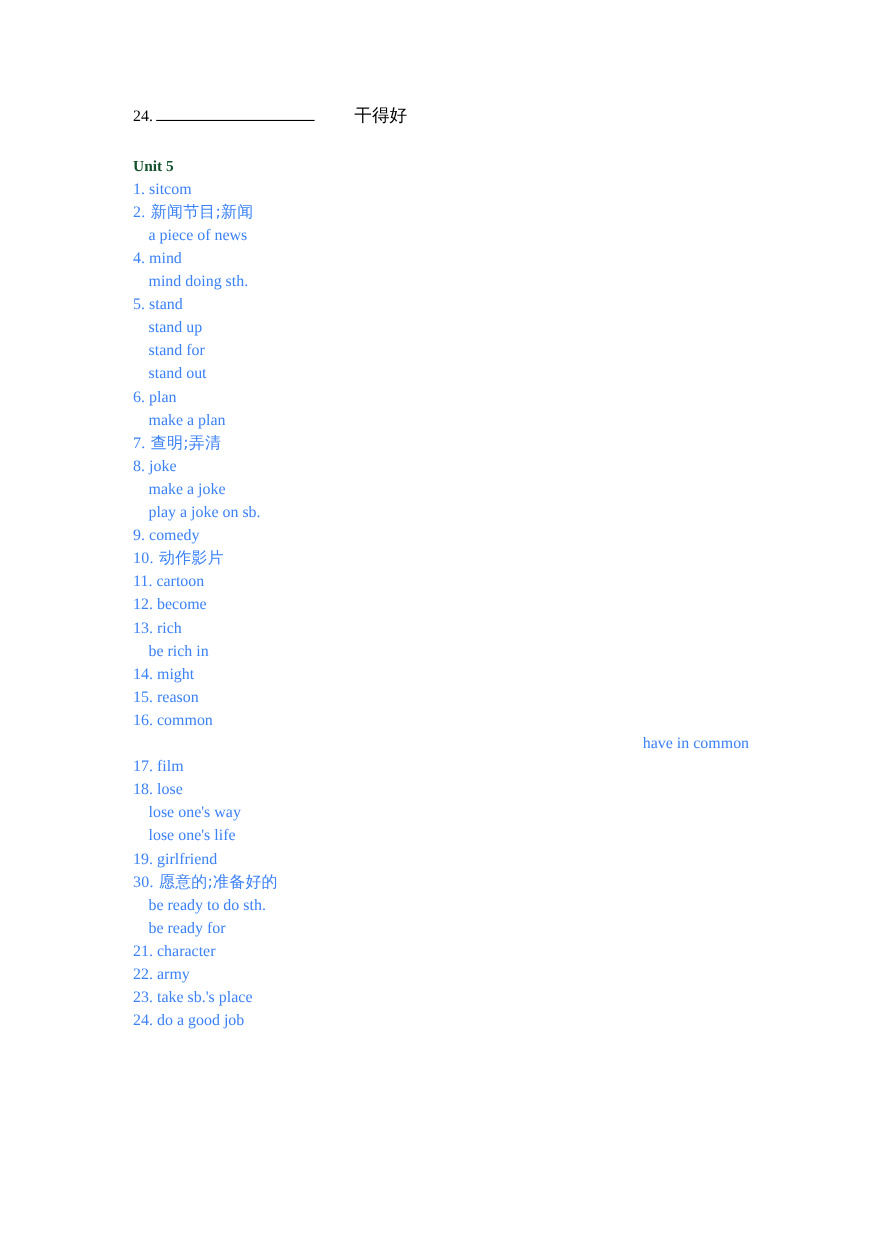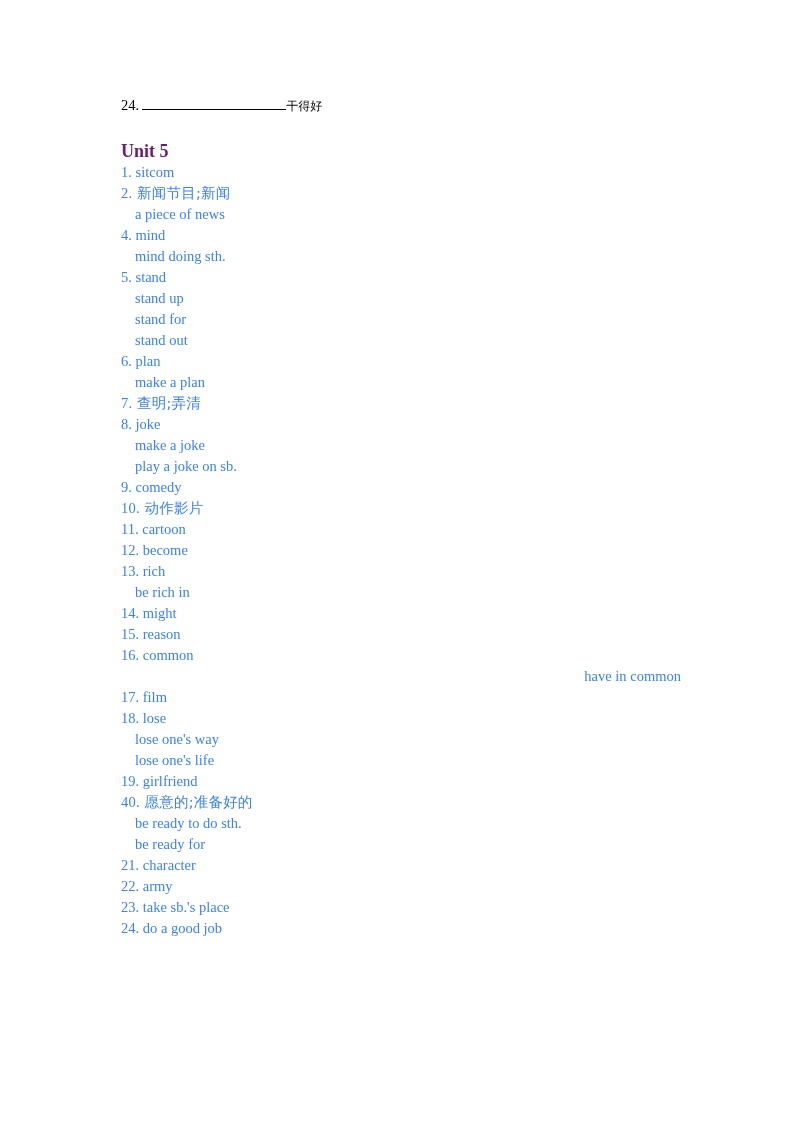--- a/index.html
+++ b/index.html
@@ -41,31 +41,32 @@
   .blank-line .rule {
     display: inline-block;
     width: 144px;
     border-bottom: 1.6px solid #000000;
     height: 0.85em;
     vertical-align: baseline;
     margin: 0 0px 0 3px;
   }
   .blank-line .cn {
     font-family: Liberation Serif, serif;
-    font-size: 12px;
+    font-size: 16px;
+    margin-left: 36px;
   }
 
   
   .gap { height: 22px; }
 
   
   .unit-heading {
-    color: #701a75;
+    color: #14532d;
     font-weight: bold;
-    font-size: 18px;
+    font-size: 14px;
     line-height: 21px;
     margin: 0;
     white-space: pre;
   }
   .vlist {
     list-style: none;
     margin: 0;
     padding: 0;
   }
   .vitem {
@@ -131,21 +132,21 @@
         <div class="vitem sub"><span>be rich in</span></div>
         <div class="vitem"><span class="idx">14.</span> <span>might</span></div>
         <div class="vitem"><span class="idx">15.</span> <span>reason</span></div>
         <div class="vitem"><span class="idx">16.</span> <span>common</span></div>
         <div class="vitem sub2"><span>have in common</span></div>
         <div class="vitem"><span class="idx">17.</span> <span>film</span></div>
         <div class="vitem"><span class="idx">18.</span> <span>lose</span></div>
         <div class="vitem sub"><span>lose one's way</span></div>
         <div class="vitem sub"><span>lose one's life</span></div>
         <div class="vitem"><span class="idx">19.</span> <span>girlfriend</span></div>
-        <div class="vitem cn"><span class="idx">40.</span> <span>愿意的;准备好的</span></div>
+        <div class="vitem cn"><span class="idx">30.</span> <span>愿意的;准备好的</span></div>
         <div class="vitem sub"><span>be ready to do sth.</span></div>
         <div class="vitem sub"><span>be ready for</span></div>
         <div class="vitem"><span class="idx">21.</span> <span>character</span></div>
         <div class="vitem"><span class="idx">22.</span> <span>army</span></div>
         <div class="vitem"><span class="idx">23.</span> <span>take sb.'s place</span></div>
         <div class="vitem"><span class="idx">24.</span> <span>do a good job</span></div>
       </div>
 
   </div>
 </div>

